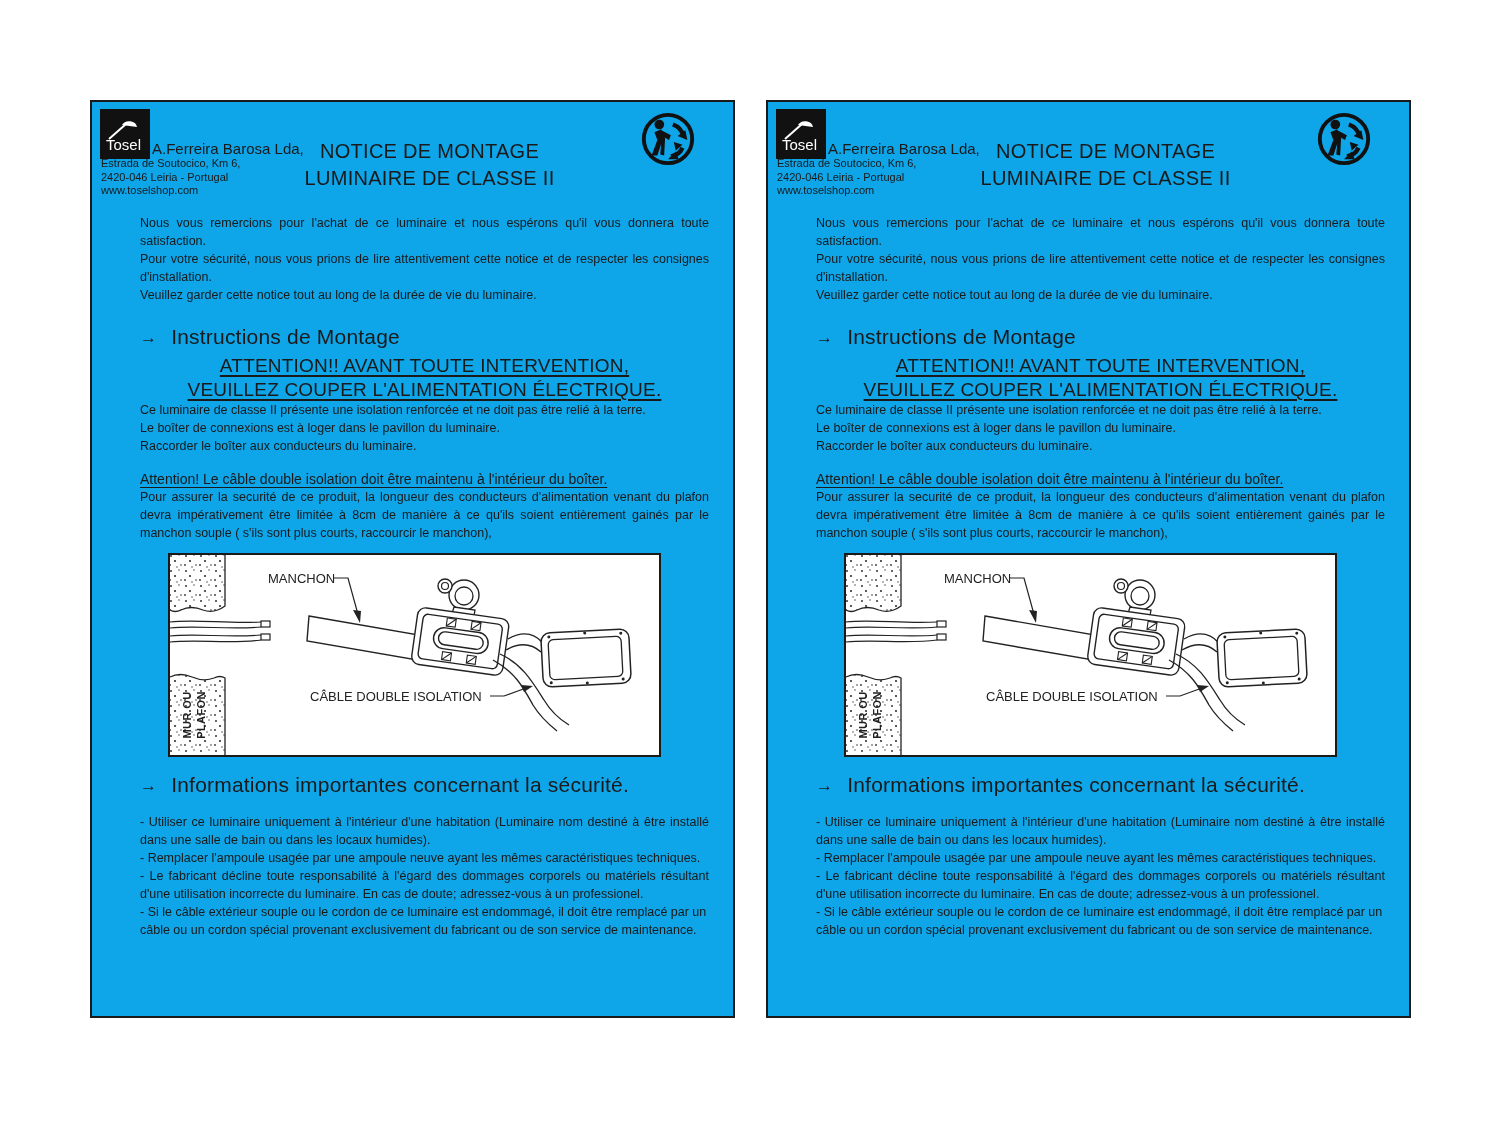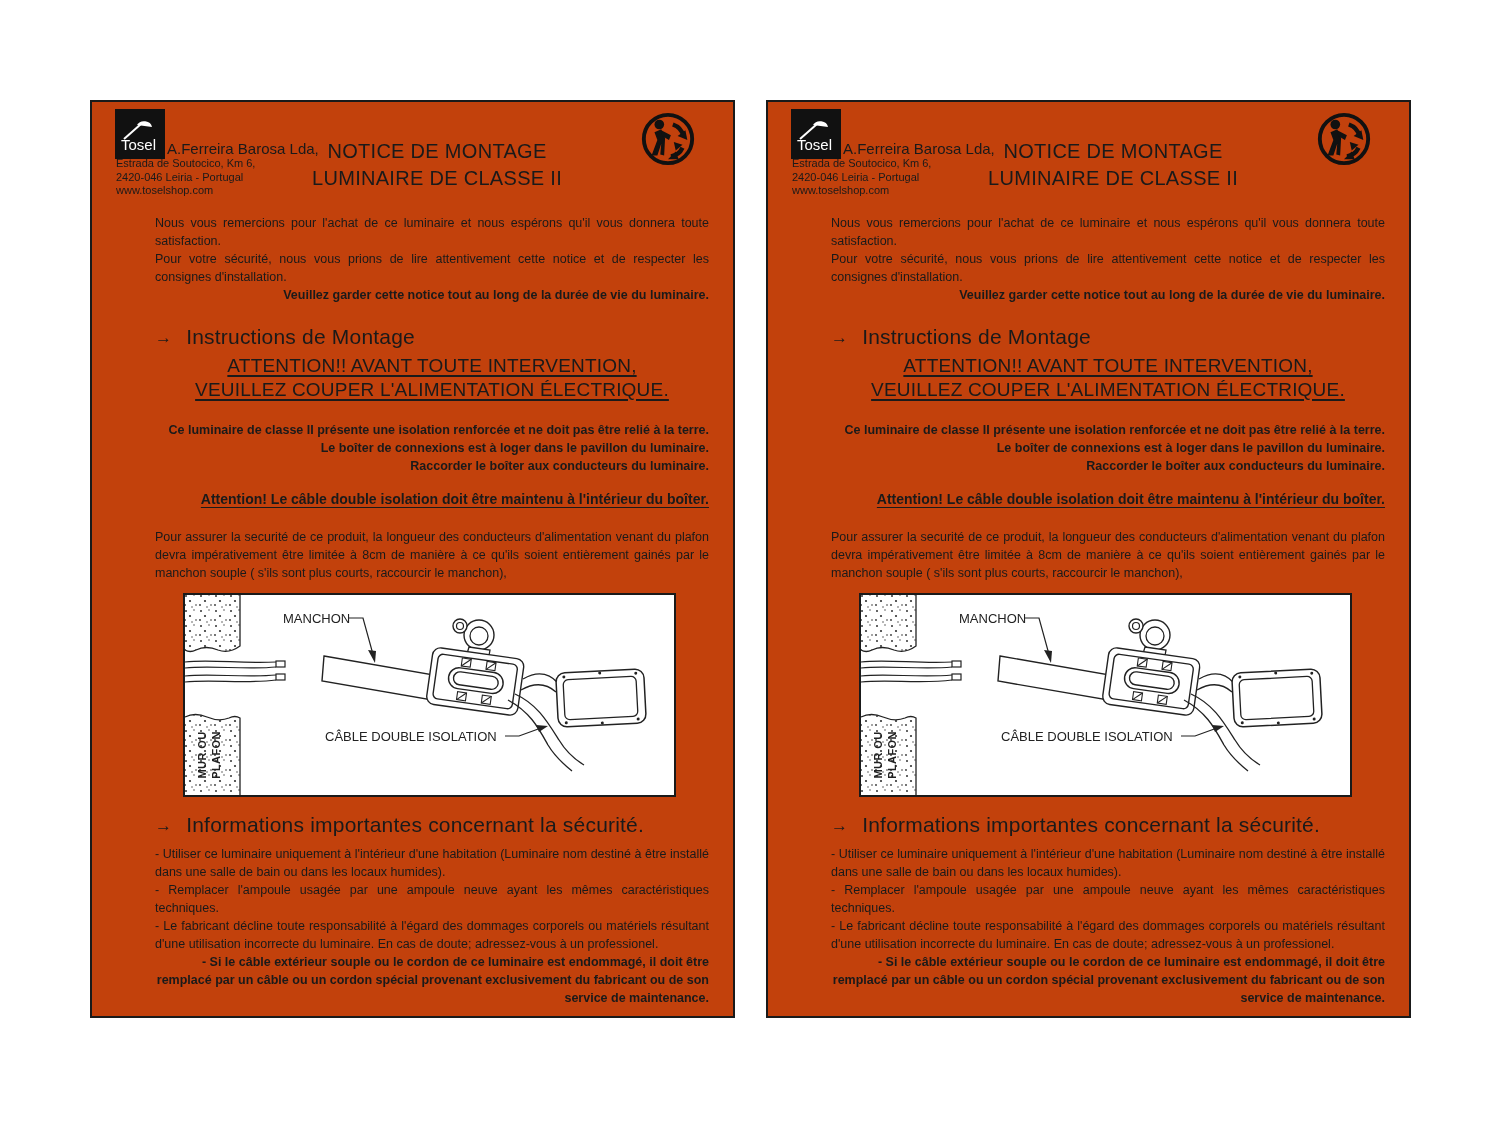--- a/index.html
+++ b/index.html
@@ -12,63 +12,63 @@
     -webkit-font-smoothing:antialiased;
   }
   .page-slot { position:absolute; top:100px; width:645px; height:918px; }
   .slot-left  { left:90px; }
   .slot-right { left:766px; }
 
   .page {
     width:100%; height:100%;
     box-sizing:border-box;
     border:2px solid #1a1a1a;
-    background:#c2410c;
-    padding:0 24px 0 63px;
+    background:#0ea5e9;
+    padding:0 24px 0 48px;
     overflow:hidden;
   }
 
   
   .header { position:relative; height:102px; }
   .logo { position:absolute; left:-40px; top:7px; width:50px; height:50px; }
   .logo-text { font-size:15px; fill:#ffffff; font-family:"Liberation Sans", sans-serif; }
   .company-line1 { position:absolute; left:12px; top:40px; font-size:15px; line-height:13px; }
   .company-rest  { position:absolute; left:-39px; top:55px; font-size:11px; line-height:13.5px; }
   .doc-title {
     position:absolute; left:110px; right:100px; top:36px;
     text-align:center; font-size:20px; line-height:27px; letter-spacing:0.3px;
     white-space:nowrap;
   }
   .triman { position:absolute; right:12px; top:8px; width:58px; height:58px; }
 
   
   p { margin:0; font-size:12.5px; line-height:18px; text-align:justify; }
-  p.left-align { text-align:right;font-weight:bold; }
+  p.left-align { text-align:left; }
   .intro { margin-top:10px; }
   .sec-head {
     margin-top:20px; display:flex; align-items:center;
     font-size:21px; line-height:26px; letter-spacing:0.2px;
   }
   .arrow-bullet { font-size:17px; margin-right:14px; position:relative; top:1px; }
   .warning {
     margin-top:4px; text-align:center;
     font-size:19px; line-height:23.5px; letter-spacing:0.2px;
   }
   .warning div { text-decoration:underline; text-underline-offset:3px; text-decoration-thickness:1.5px; }
-  .blk { margin-top:20px; }
+  .blk { margin-top:0; }
   .attention-note {
     margin-top:16px; font-size:14px; line-height:17.4px;
     text-decoration:underline; text-underline-offset:3px;
   }
   .diagram-wrap { margin:11px 0 0 28px; width:405px; height:204px; }
   .diagram-svg { display:block; width:493px; height:204px; }
   .dlabel { font-family:"Liberation Sans", sans-serif; font-size:13px; fill:#222; }
   .dlabel-wall { font-family:"Liberation Sans", sans-serif; font-size:11px; font-weight:bold; fill:#222; letter-spacing:0.4px; }
   .sec-head2 { margin-top:15px; }
-  .safety { margin-top:7px; }
+  .safety { margin-top:15px; }
 </style>
 </head>
 <body>
 
 <div class="page-slot slot-left">
   <div class="page">
 
     <div class="header">
       <svg class="logo" viewBox="0 0 50 50" aria-hidden="true">
         <rect width="50" height="50" fill="#111"></rect>

